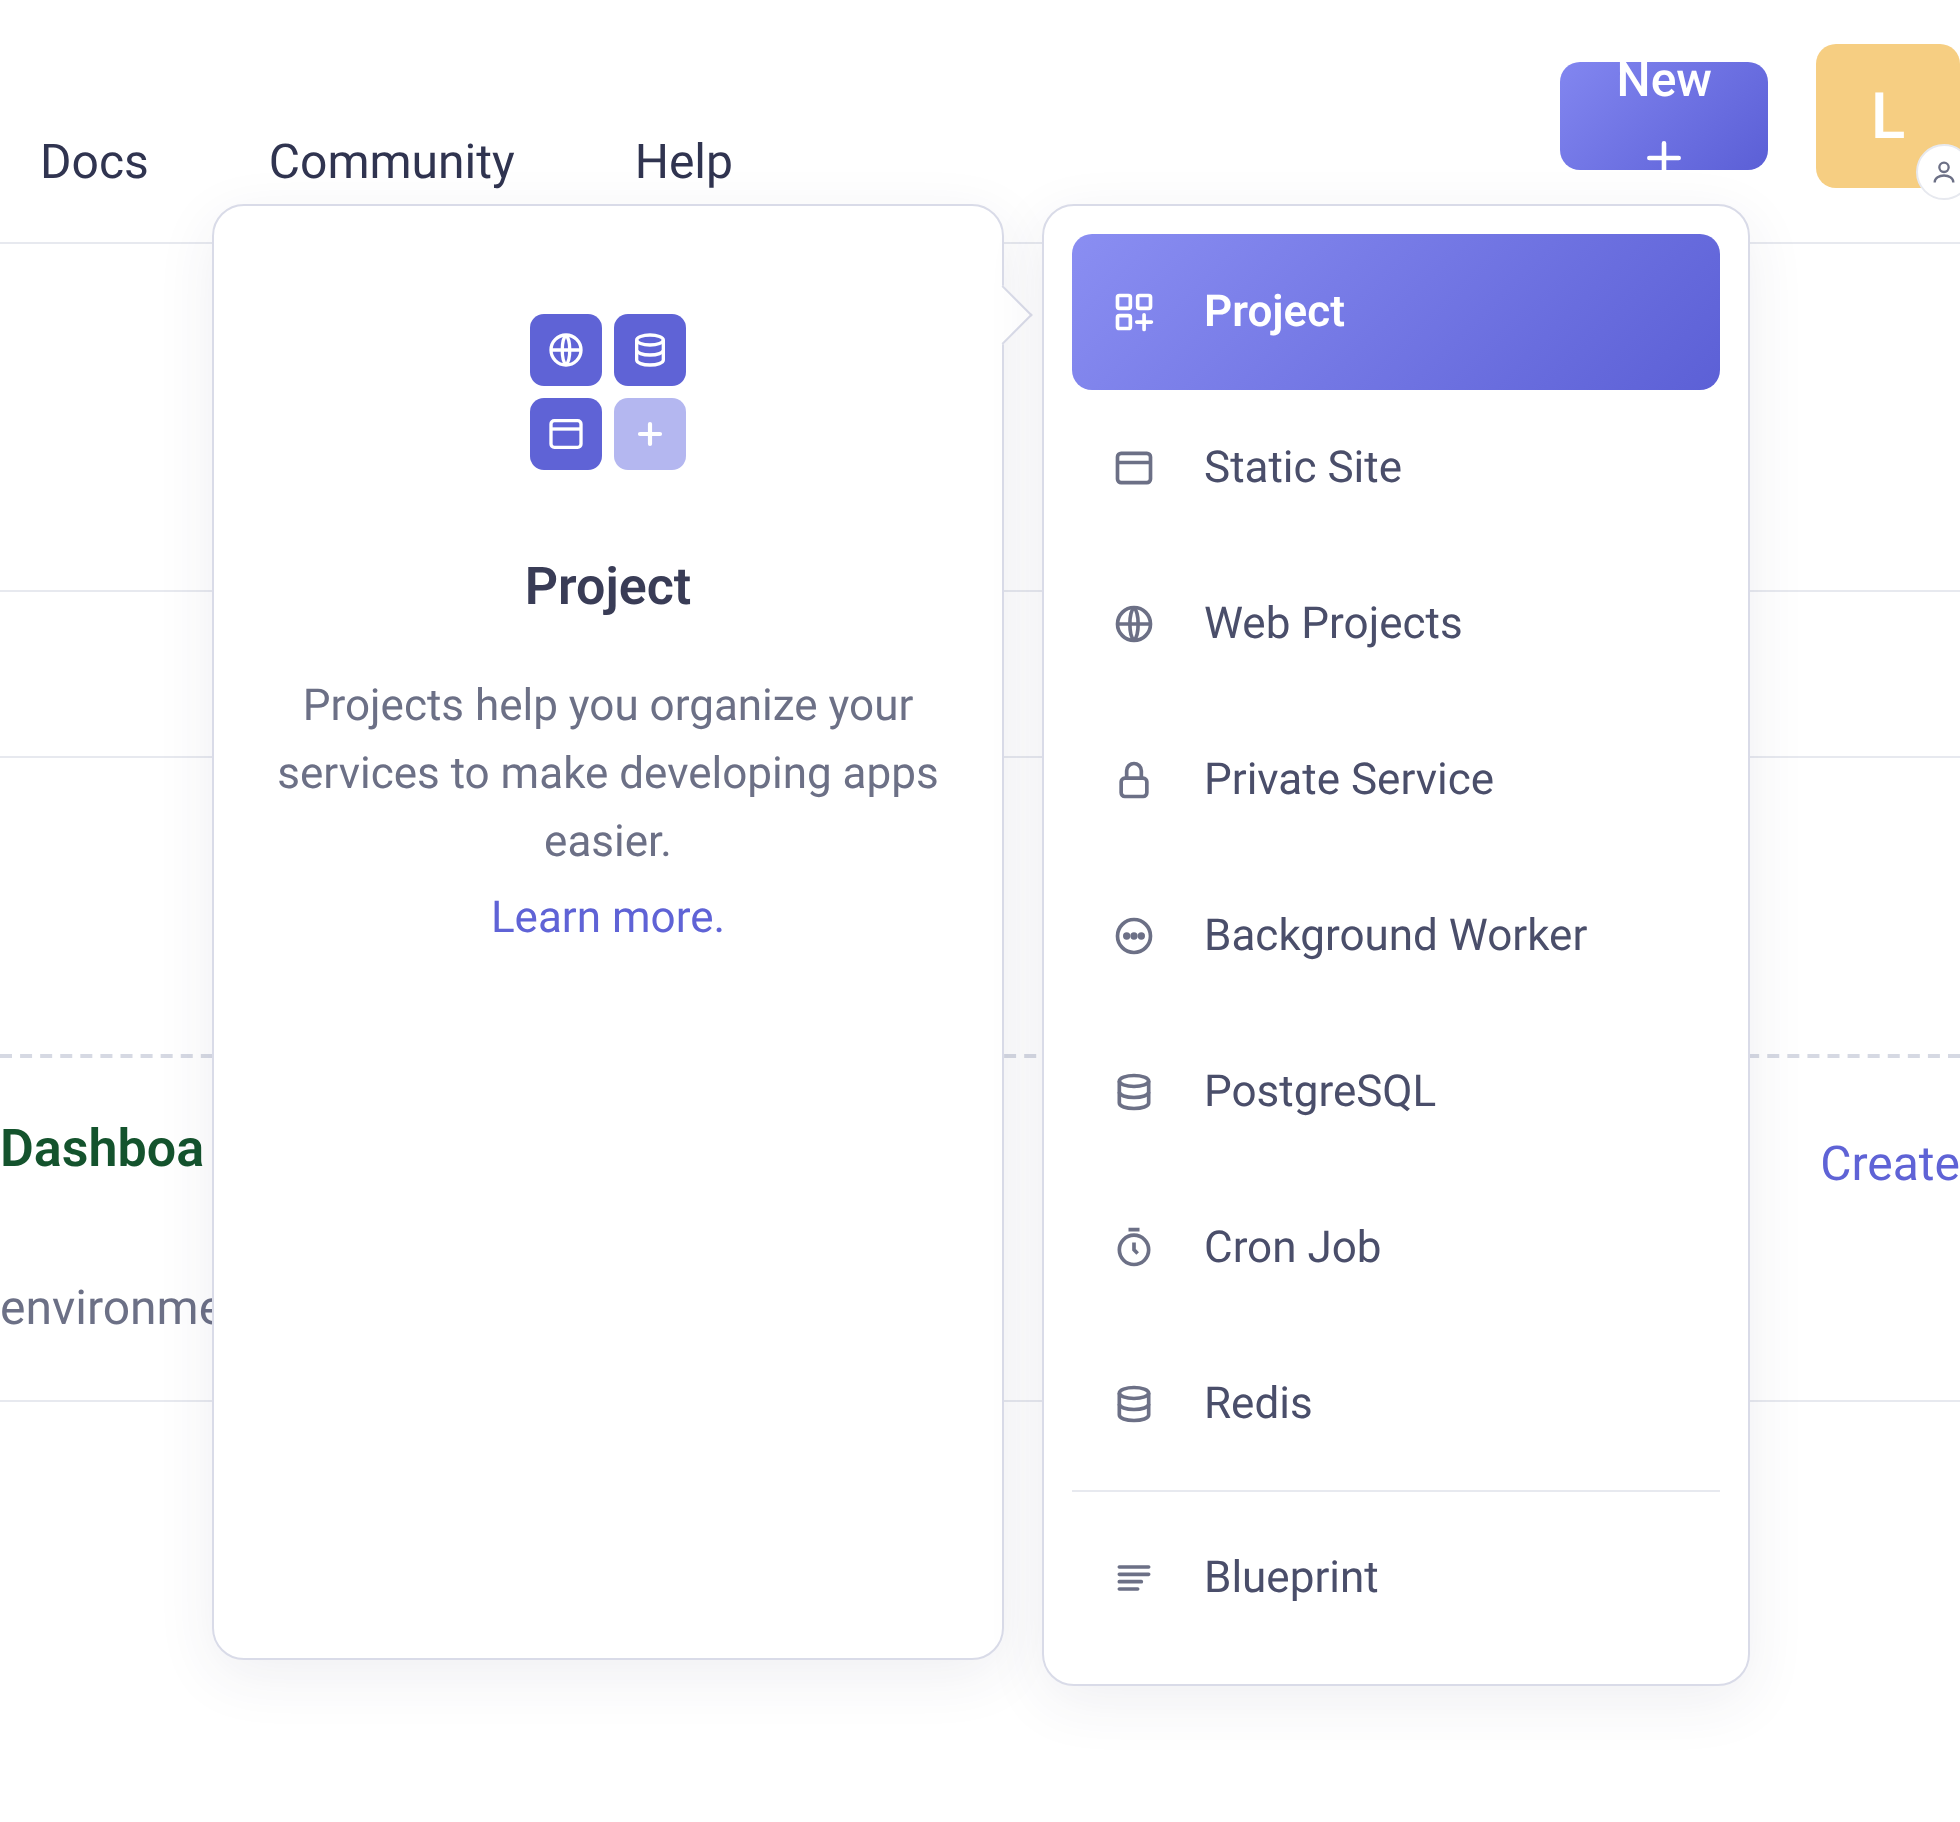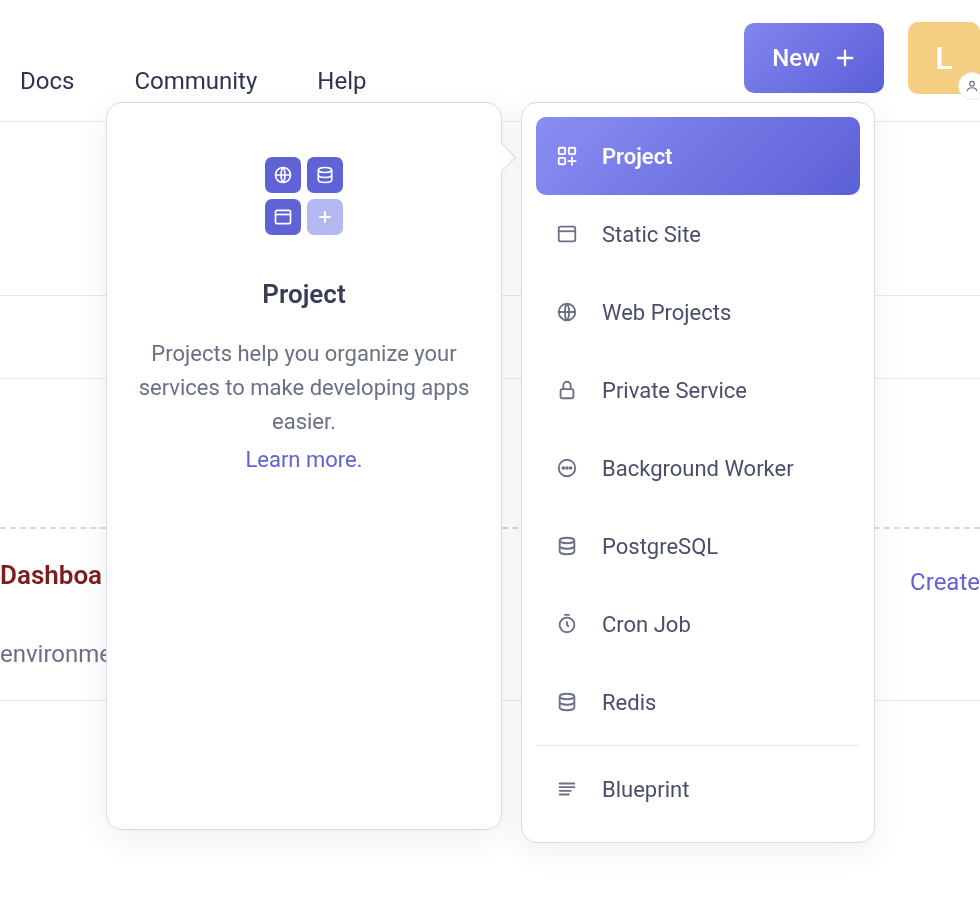--- a/index.html
+++ b/index.html
@@ -41,23 +41,24 @@
   .new-btn {
     display: flex;
     align-items: center;
     justify-content: center;
     gap: 14px;
     background: linear-gradient(135deg, #8286f0 0%, #5b5fd6 100%);
     color: #fff;
     font-size: 24px;
     font-weight: 500;
     border-radius: 10px;
-    height: 70px;
+    height: 54px;
     padding: 0 28px;
     cursor: pointer;
+    flex-direction: column;
   }
   .new-btn svg { width: 22px; height: 22px; }
   .avatar-wrap {
     position: relative;
     width: 72px; height: 72px;
   }
   .avatar {
     width: 72px; height: 72px;
     border-radius: 10px;
     background: #f6ce82;
@@ -86,21 +87,21 @@
     left: 0; right: 0;
     border-bottom: 1px solid #e7e9ef;
   }
   .bg-dashed {
     border-bottom: 2px dashed #d6d9e3;
   }
 
   .side-text {
     position: absolute;
     font-size: 24px;
-    color: #7f1d1d;
+    color: #14532d;
   }
   .side-muted { color: #6c7086; }
 
   
   .info-card {
     position: absolute;
     left: 106px;
     top: 102px;
     width: 396px;
     height: 728px;

